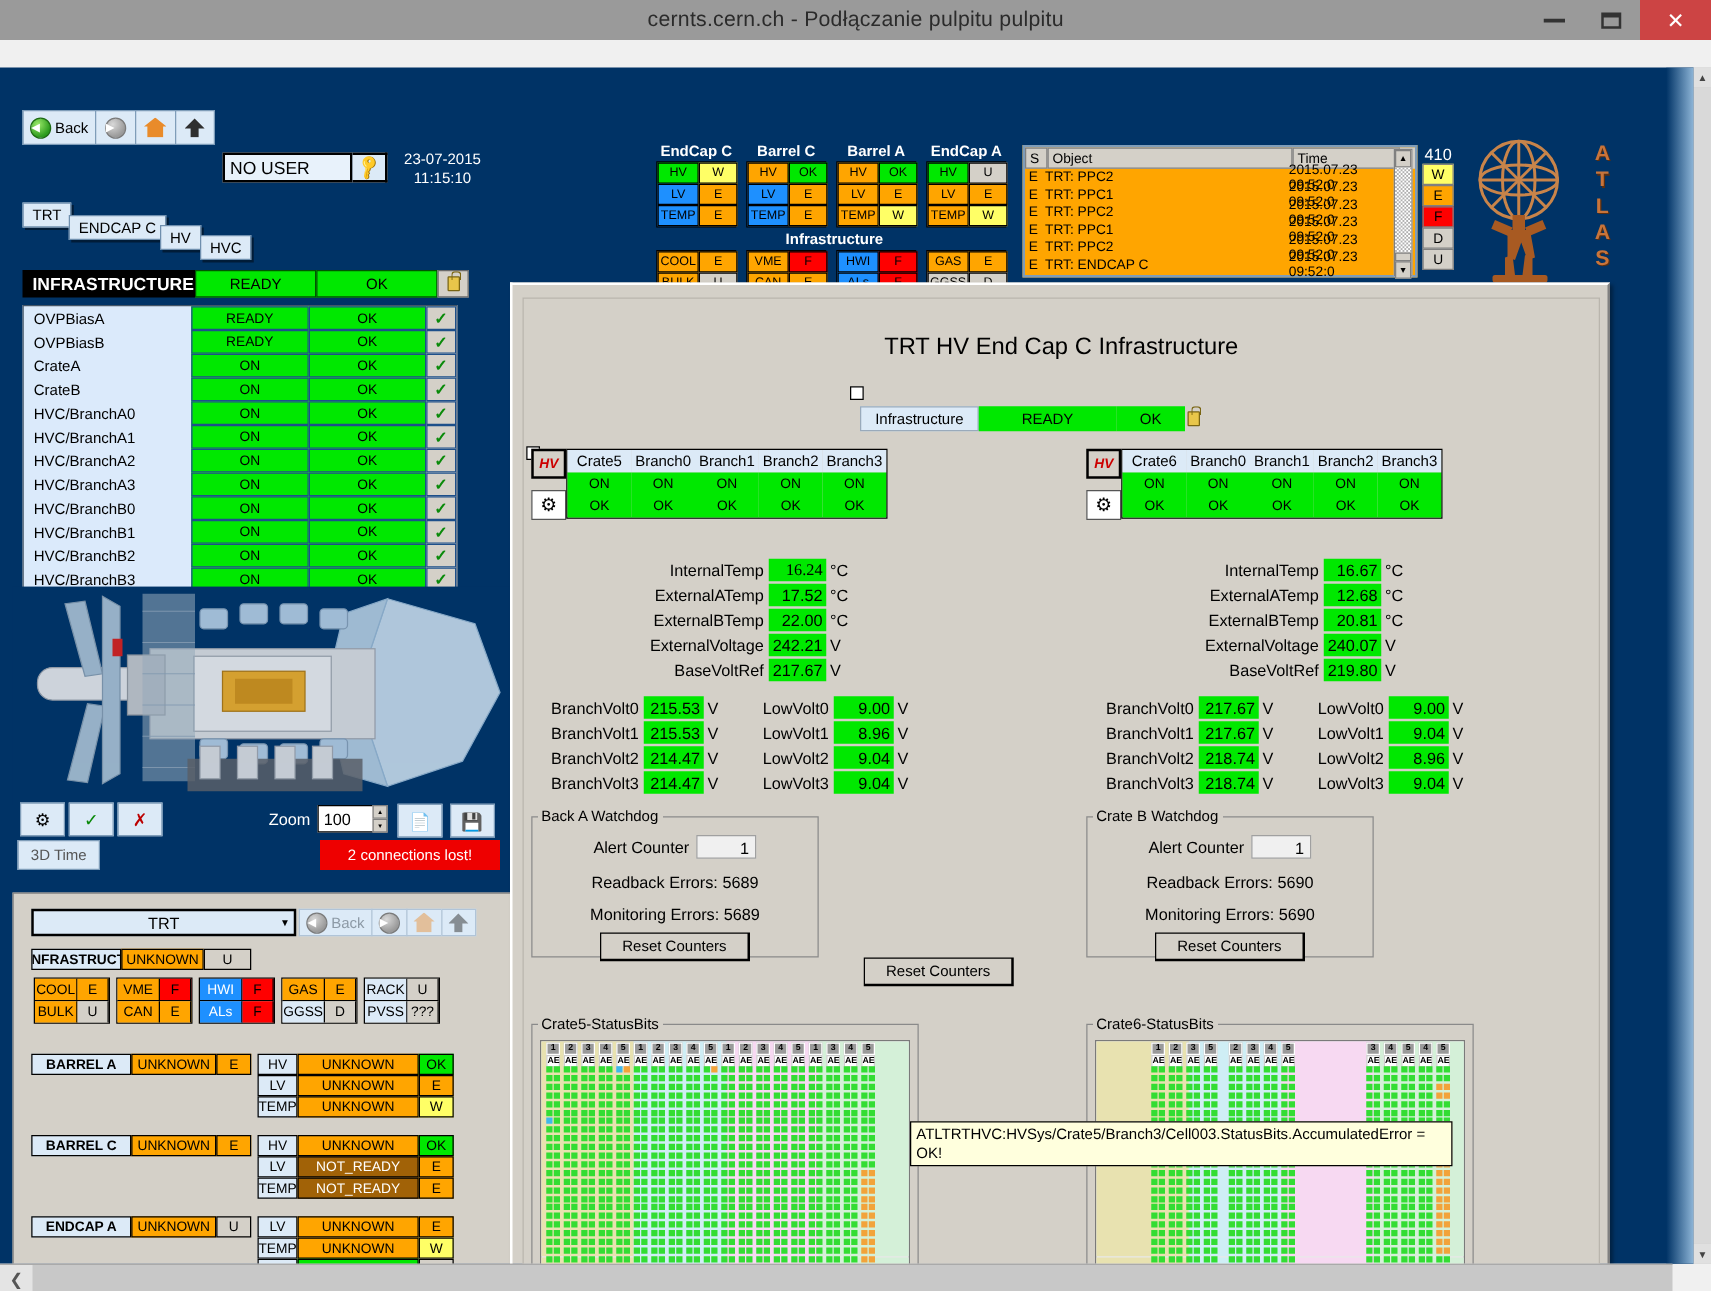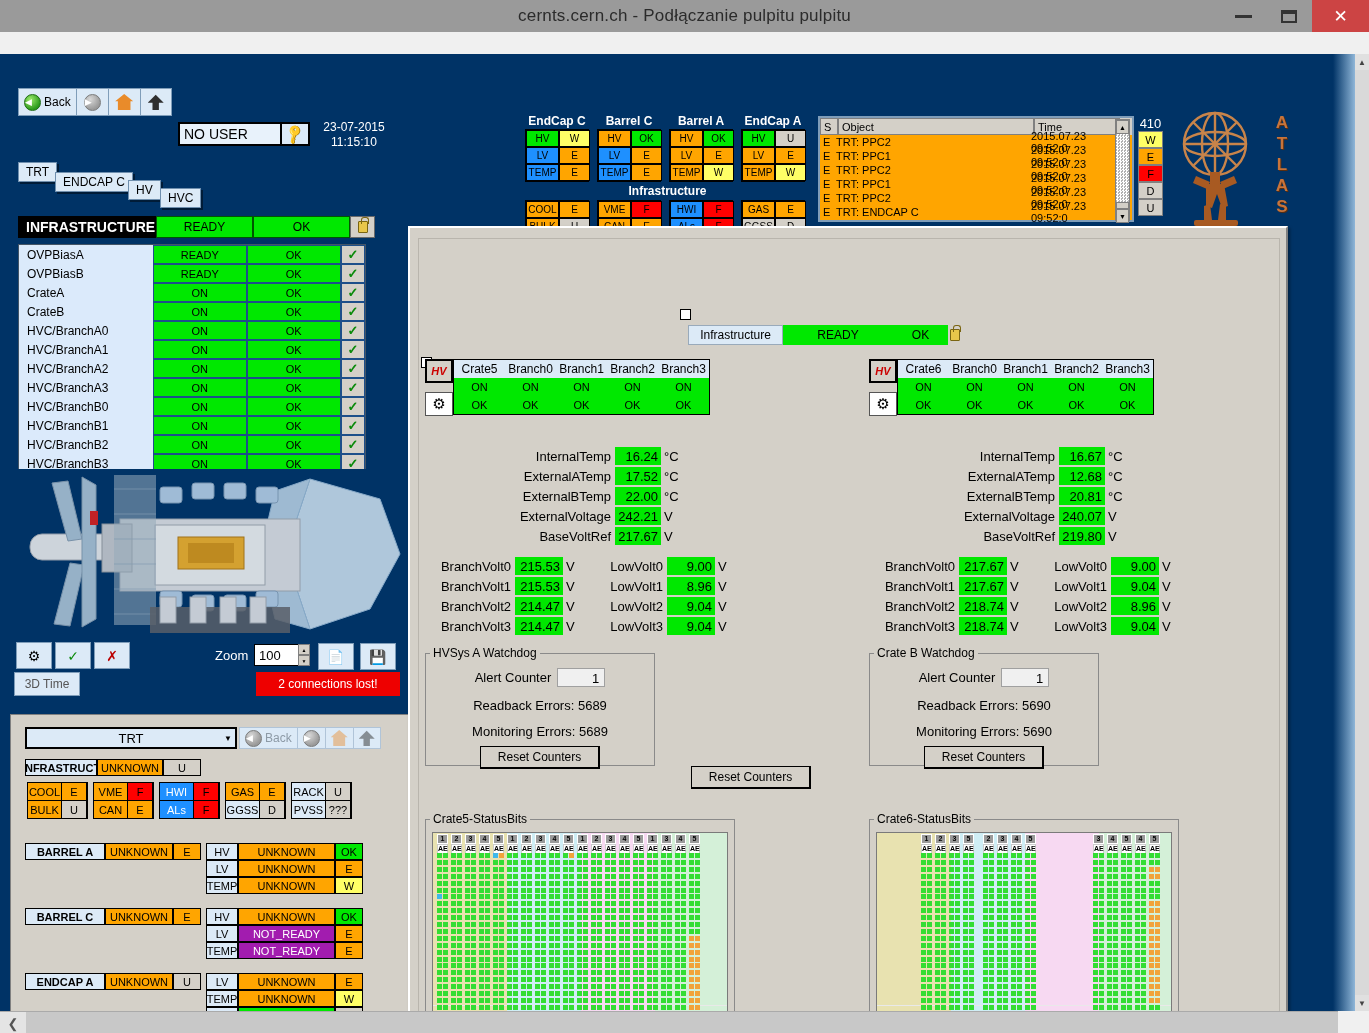--- a/index.html
+++ b/index.html
@@ -127,21 +127,21 @@
   .tag { border:1px solid #000; font-size:11px; display:inline-flex; align-items:center; justify-content:center;
     height:17px; color:#000; overflow:hidden; white-space:nowrap; }
   .t-name { background:#dceaf7; font-weight:bold; }
   .t-unk { background:#ffa500; }
   .t-u { background:#d4d0c8; }
   .t-e { background:#ffa500; }
   .t-f { background:#ff0000; }
   .t-w { background:#ffff66; }
   .t-ok { background:#00e800; }
   .t-d { background:#d4d0c8; }
-  .t-nr { background:#a21caf; color:#fff; }
+  .t-nr { background:#a16207; color:#fff; }
   .t-ready { background:#00e800; }
   .t-blue { background:#1e90ff; color:#fff; }
   .t-ltblue { background:#dceaf7; }
 
   
   #summary { position:absolute; left:525px; top:60px; width:285px; }
   .sum-col-hdr { color:#fff; font-size:12px; font-weight:bold; text-align:center;}
   .sbox { border:1px solid #000; display:grid; }
   .scell { font-size:10px; display:flex;align-items:center;justify-content:center;height:17px;
     border:1px solid #000; overflow:hidden; white-space:nowrap;}
@@ -789,20 +789,21 @@
           <path d="M56 100 l-6 -2 -2 16 8 0 z"></path>
           <rect x="24" y="114" width="44" height="6" rx="2"></rect>
         </g>
       </svg>
       <div class="word">A<br>T<br>L<br>A<br>S</div>
     </div>
 
     <div id="main">
       <div id="main-inner">
 
+        <div id="main-title">TRT HV End Cap C Infrastructure</div>
 
         <div class="chk" style="position:absolute;left:261px;top:70px;"></div>
         <div id="infra-status-row">
           <div class="lb">Infrastructure</div>
           <div class="v1">READY</div>
           <div class="v2">OK</div>
           <div class="lk">
               <span class="lockico"></span>
             </div>
         </div>
@@ -835,21 +836,21 @@
                   <div class="c">OK</div>
                   <div class="c">OK</div>
                   <div class="c">OK</div>
                   <div class="c">OK</div>
                 </div>
               </div>
             </div>
             <div class="readout" style="left: 6px; top: 207px; width: 290px;">
               <div class="ro-row">
                 <div class="ro-lbl" style="width: 190px;">InternalTemp</div>
-                <div class="ro-val" style="width: 46px;">16.24</div>
+                <div class="ro-val" style="width: 46px; font-family: Liberation Serif, serif;">16.24</div>
                 <div class="ro-unit" style="width: 24px;">°C</div>
               </div>
               <div class="ro-row">
                 <div class="ro-lbl" style="width: 190px;">ExternalATemp</div>
                 <div class="ro-val" style="width: 46px;">17.52</div>
                 <div class="ro-unit" style="width: 24px;">°C</div>
               </div>
               <div class="ro-row">
                 <div class="ro-lbl" style="width: 190px;">ExternalBTemp</div>
                 <div class="ro-val" style="width: 46px;">22.00</div>
@@ -987,21 +988,21 @@
                 <div class="ro-unit" style="width: 24px;">V</div>
                 <div class="ro-lbl" style="width: 80px;">LowVolt3</div>
                 <div class="ro-val" style="width: 48px;">9.04</div>
                 <div class="ro-unit" style="width: 24px;">V</div>
               </div>
             </div>
           </div>
 
         <div id="watchdogs">
             <fieldset class="wd" style="left: 6px; top: 407px; width: 230px; height: 120px;">
-              <legend>HVSys A Watchdog</legend>
+              <legend>Back A Watchdog</legend>
               <div class="wd-ac">
                 <span>Alert Counter</span>
                 <span class="wd-acbox">1</span>
               </div>
               <div class="wd-line">Readback Errors: 5689</div>
               <div class="wd-line">Monitoring Errors: 5689</div>
               <div style="text-align: center; margin-top: 7px;"><button class="btn3d" style="width: 120px;">Reset Counters</button></div>
             </fieldset>
             <fieldset class="wd" style="left: 450px; top: 407px; width: 230px; height: 120px;">
               <legend>Crate B Watchdog</legend>
@@ -2640,20 +2641,21 @@
                 <div class="sb-dot" style="left: 272px; top: 164.9px; background: rgb(242, 163, 58);"></div>
                 <div class="sb-dot" style="left: 278px; top: 164.9px; background: rgb(242, 163, 58);"></div>
                 <div class="sb-dot" style="left: 272px; top: 171.8px; background: rgb(51, 221, 51);"></div>
                 <div class="sb-dot" style="left: 278px; top: 171.8px; background: rgb(51, 221, 51);"></div>
               </div>
             </fieldset>
           </div>
       </div>
     </div>
 
+    <div id="tooltip">ATLTRTHVC:HVSys/Crate5/Branch3/Cell003.StatusBits.AccumulatedError = OK!</div>
 
   </div>
 
   <div id="vscroll">
     <div class="arrow">▲</div>
     <div style="height:925px;background:#d9d9d9;"></div>
     <div class="arrow">▼</div>
   </div>
   <div id="hscroll">
     <div class="arrow">❮</div>

